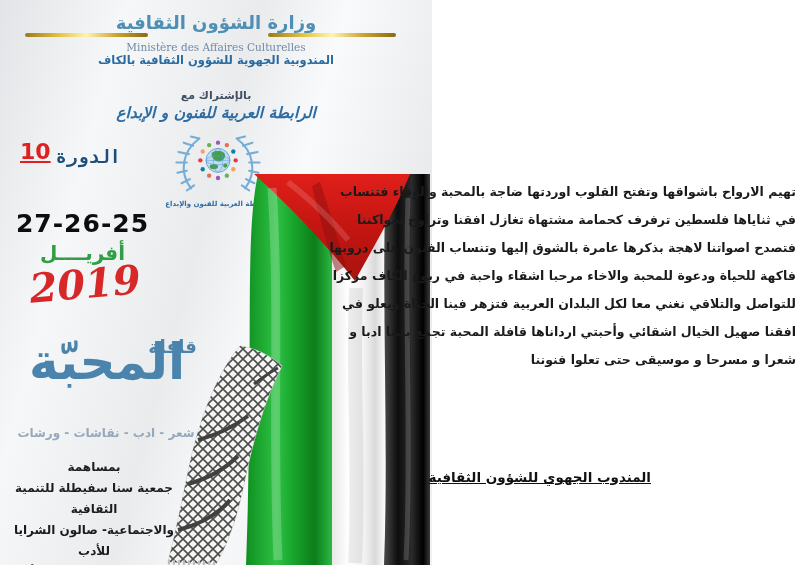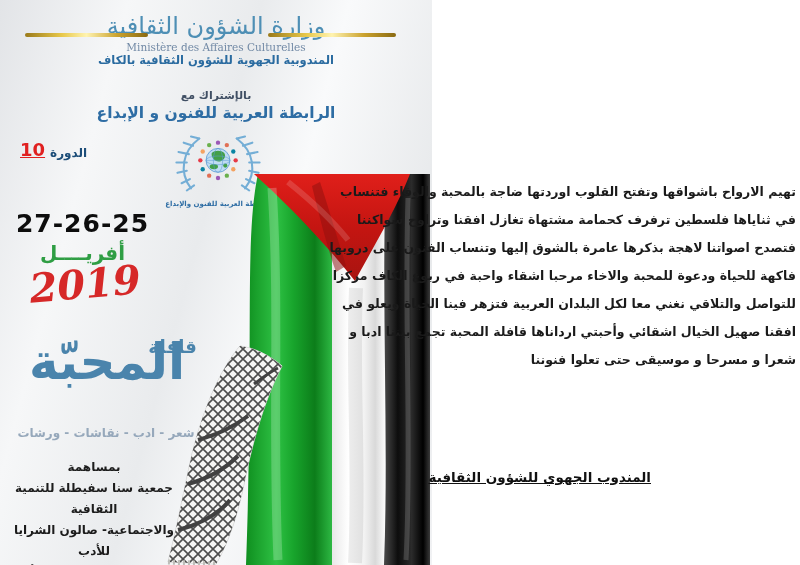--- a/index.html
+++ b/index.html
@@ -3,35 +3,35 @@
 <meta charset="utf-8">
 <style>
   html,body{margin:0;padding:0;background:#fff;}
   #canvas{position:relative;width:800px;height:565px;overflow:hidden;
     font-family:"DejaVu Sans",sans-serif;background:#ffffff;}
   
   #poster{position:absolute;left:0;top:0;width:432px;height:565px;
     background:linear-gradient(105deg,#e2e4e7 0%,#f6f7f8 22%,#e9ebed 45%,#f9fafb 60%,#e7e9eb 84%,#f1f2f4 100%);}
   .abs{position:absolute;}
   .ctr{text-align:center;}
-  .ministry-ar{left:0;top:12px;width:432px;font-size:24px;font-weight:normal;color:#4e8fb5;direction:rtl;}
+  .ministry-ar{left:0;top:12px;width:432px;font-size:18px;font-weight:bold;color:#4e8fb5;direction:rtl;}
   .gold{height:4px;border-radius:2px;top:33px;
     background:linear-gradient(90deg,#9a7a1a,#e8c84a 30%,#fff3b0 50%,#caa22e 75%,#8a6a12);}
   .gold.left{left:25px;width:123px;}
   .gold.right{left:268px;width:128px;}
   .ministry-fr{left:0;top:41px;width:432px;font-family:"DejaVu Serif",serif;font-size:10.5px;color:#7189a5;}
   .delegation-ar{left:0;top:53px;width:432px;font-size:11.5px;font-weight:bold;color:#2a6ba0;direction:rtl;}
   .delegation-fr{left:0;top:66px;width:432px;font-family:"DejaVu Serif",serif;font-size:10.5px;color:#64809e;}
   .partner-label{left:0;top:89px;width:432px;font-size:11px;font-weight:bold;color:#3f4e63;letter-spacing:1.5px;direction:rtl;}
-  .partner-name{left:0;top:104px;width:432px;font-size:15.5px;font-weight:bold;color:#2e6da4;direction:rtl;}
+  .partner-name{left:0;top:104px;width:432px;font-size:15.5px;font-weight:bold;color:#2e6da4;direction:rtl;font-style:italic;}
   .logo{left:166px;top:126px;}
   .logo-caption{left:148px;top:200px;width:140px;font-size:7px;font-weight:bold;color:#2e6da4;direction:rtl;}
   .session{left:20px;top:141px;direction:rtl;display:flex;align-items:flex-start;gap:5px;}
-  .session .lbl{font-size:12px;font-weight:bold;color:#1d4e79;padding-top:5px;}
-  .session .num{font-size:18px;font-weight:800;color:#e02020;line-height:1;text-decoration:underline;}
+  .session .lbl{font-size:18px;font-weight:bold;color:#1d4e79;padding-top:5px;font-family:Liberation Mono, monospace;}
+  .session .num{font-size:22px;font-weight:800;color:#e02020;line-height:1;text-decoration:underline;}
   .days{left:5px;top:209px;width:155px;direction:ltr;font-size:25px;font-weight:800;color:#0d0d0d;letter-spacing:1px;}
   .month{left:5px;top:241px;width:155px;font-size:20px;font-weight:bold;color:#2f9e44;direction:rtl;}
   .year{left:25px;top:264px;width:120px;font-family:"DejaVu Serif",serif;font-style:italic;font-weight:bold;
     font-size:40px;color:#d62828;transform:rotate(-5deg);line-height:1;}
   .title1{left:130px;top:304px;width:85px;font-size:18px;color:#4a84ac;font-weight:600;direction:rtl;margin-top:32px;}
   .title2{left:-4px;top:330px;width:222px;font-size:50px;font-weight:bold;color:#4a84ac;direction:rtl;line-height:1.3;}
   .subtitle{left:0;top:426px;width:212px;font-size:12px;font-weight:bold;color:#96a8bb;direction:rtl;}
   .contrib-label{left:0;top:460px;width:188px;font-size:12px;font-weight:800;color:#1c1c1c;direction:rtl;}
   .contrib{left:0;top:478px;width:188px;font-size:12px;font-weight:bold;color:#1c1c1c;direction:rtl;line-height:21px;}
   

